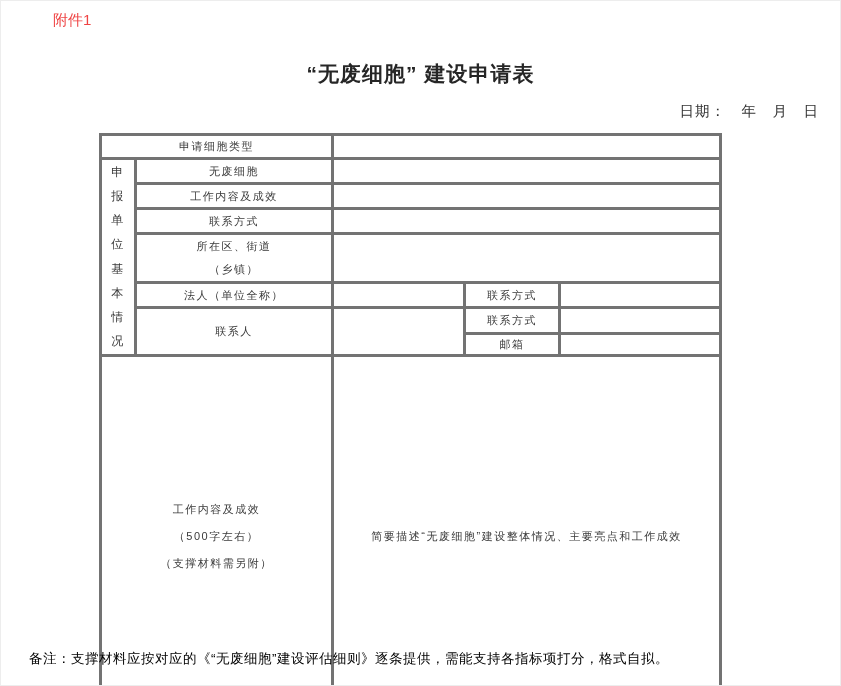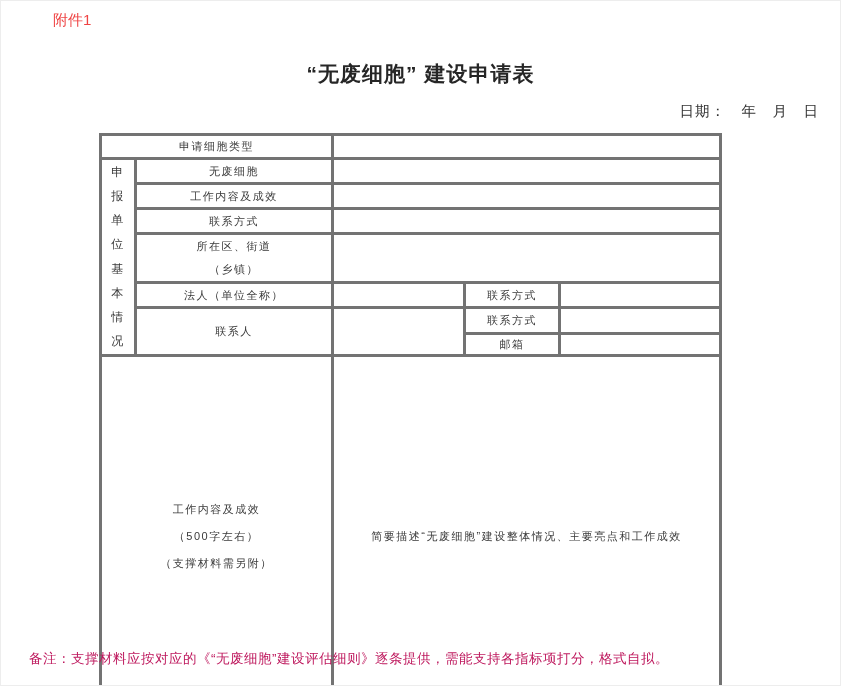--- a/index.html
+++ b/index.html
@@ -36,21 +36,21 @@
   tr.r-c2  { height:22px; }
   tr.r-big { height:362px; }
   .v-label-wrap {
     display:flex; flex-direction:column; justify-content:space-between;
     align-items:center; height:186px; margin:4px 0; font-size:12px;
   }
   .two-line div { line-height:23px; }
   .work-label div { line-height:27px; }
   .placeholder-cell { letter-spacing:1px;margin-top:15px; }
   .note {
-    position:absolute; left:28px; top:649px; font-size:13.5px; color:#be185d;
+    position:absolute; left:28px; top:649px; font-size:13.5px; color:#000000;
     letter-spacing:0.5px;
   }
 </style>
 </head>
 <body>
 
 <div class="page">
 
   <div class="attachment">附件1</div>
 

